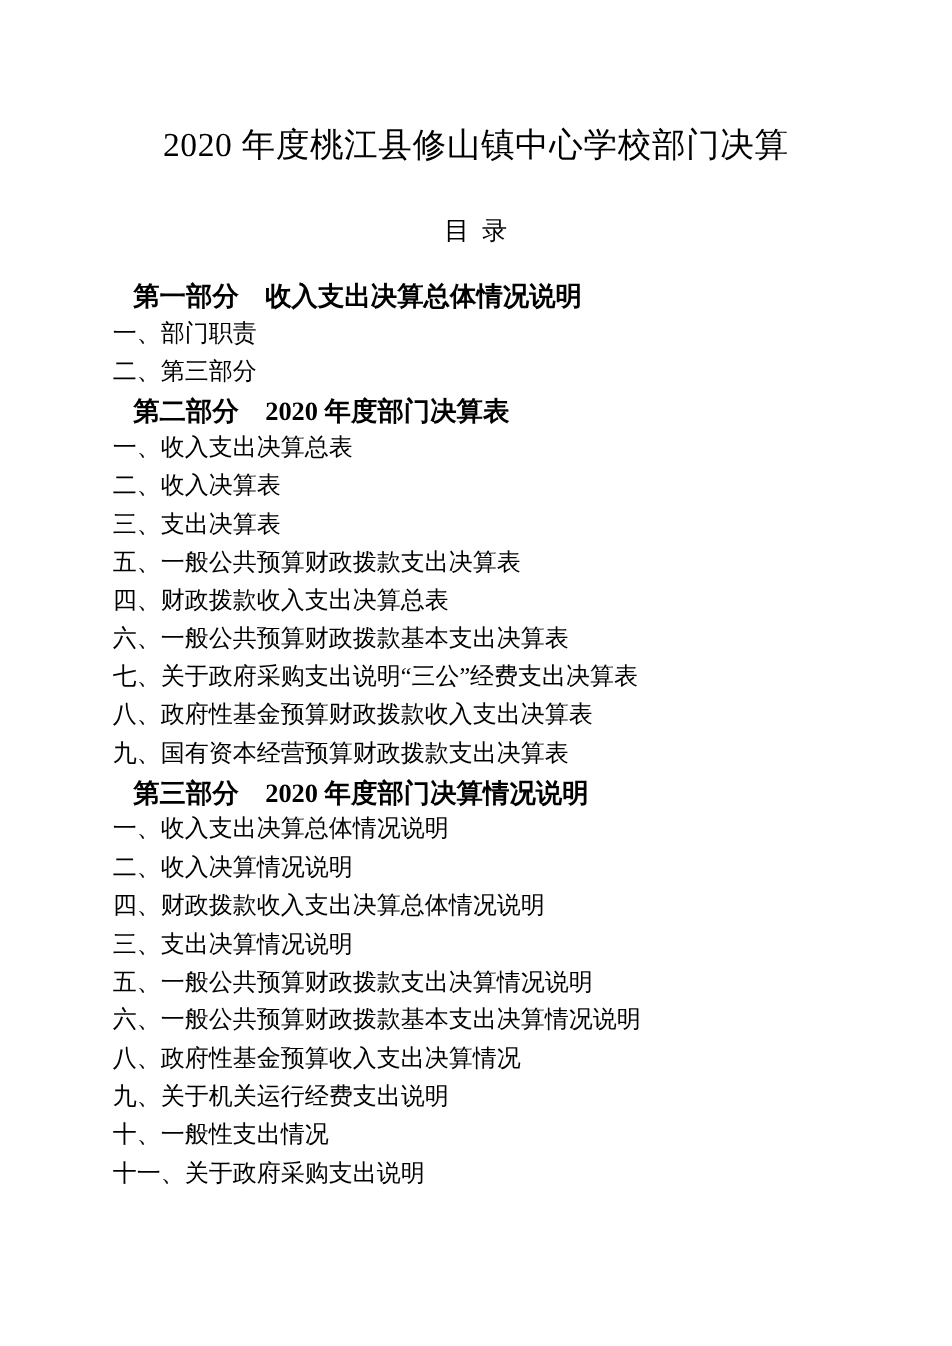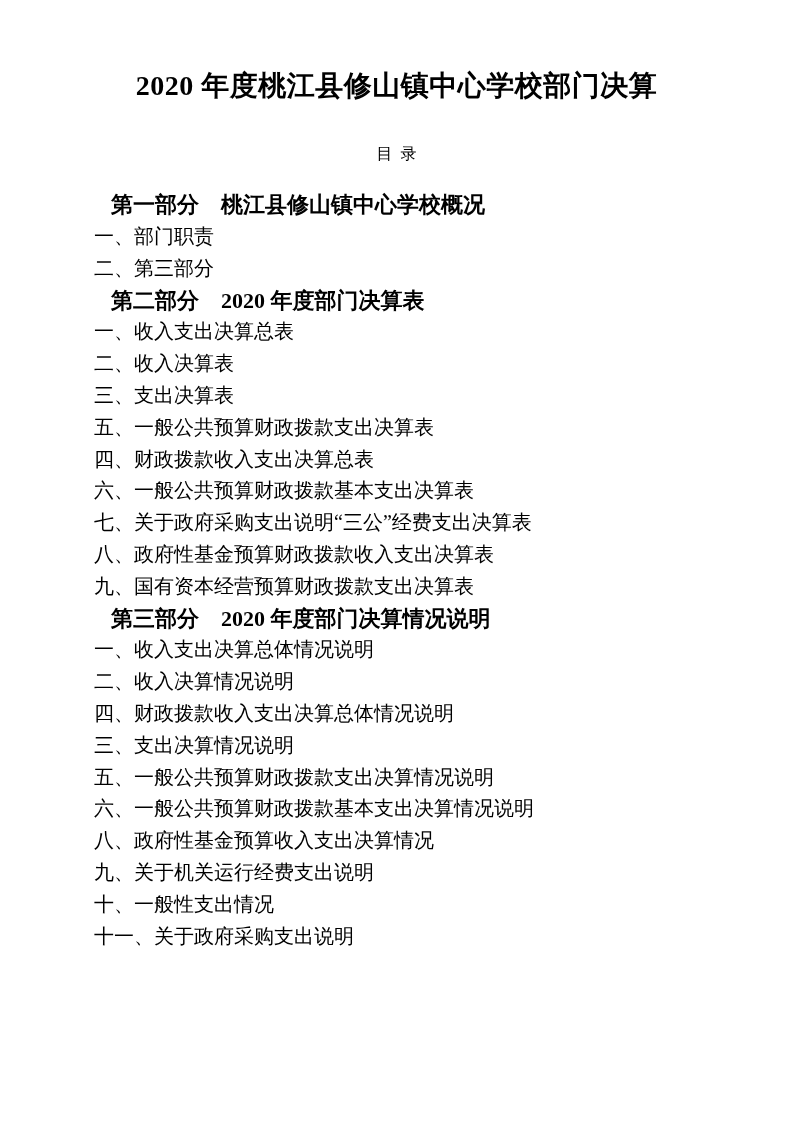--- a/index.html
+++ b/index.html
@@ -13,32 +13,32 @@
     height: 1122px;
     margin: 0 auto;
     background: #ffffff;
     color: #000000;
     font-family: "Liberation Serif", "DejaVu Serif", serif;
     box-sizing: border-box;
     overflow: hidden;
   }
   .doc-title {
     margin: 0;
-    padding-top: 68px;
+    padding-top: 104px;
     text-align: center;
     font-size: 28px;
-    font-weight: bold;
+    font-weight: normal;
     line-height: 1.25;
     letter-spacing: 0.5px;
     white-space: pre;
   }
   .toc-title {
     margin-top: 41px;
     text-align: center;
-    font-size: 16px;
+    font-size: 21px;
     font-weight: normal;
     line-height: 1.2;
     white-space: pre;
   }
   .toc {
     margin-top: 26px;
   }
   .sec-heading {
     padding-left: 111px;
     font-size: 22px;
@@ -60,21 +60,21 @@
 <body>
 
 <div class="page">
 
   <h1 class="doc-title">2020 年度桃江县修山镇中心学校部门决算</h1>
 
   <div class="toc-title">目  录</div>
 
   <nav class="toc">
 
-    <div class="sec-heading">第一部分　桃江县修山镇中心学校概况</div>
+    <div class="sec-heading">第一部分　收入支出决算总体情况说明</div>
     <div class="toc-item">一、部门职责</div>
     <div class="toc-item">二、第三部分</div>
 
     <div class="sec-heading">第二部分　2020 年度部门决算表</div>
     <div class="toc-item">一、收入支出决算总表</div>
     <div class="toc-item">二、收入决算表</div>
     <div class="toc-item">三、支出决算表</div>
     <div class="toc-item">五、一般公共预算财政拨款支出决算表</div>
     <div class="toc-item">四、财政拨款收入支出决算总表</div>
     <div class="toc-item">六、一般公共预算财政拨款基本支出决算表</div>

